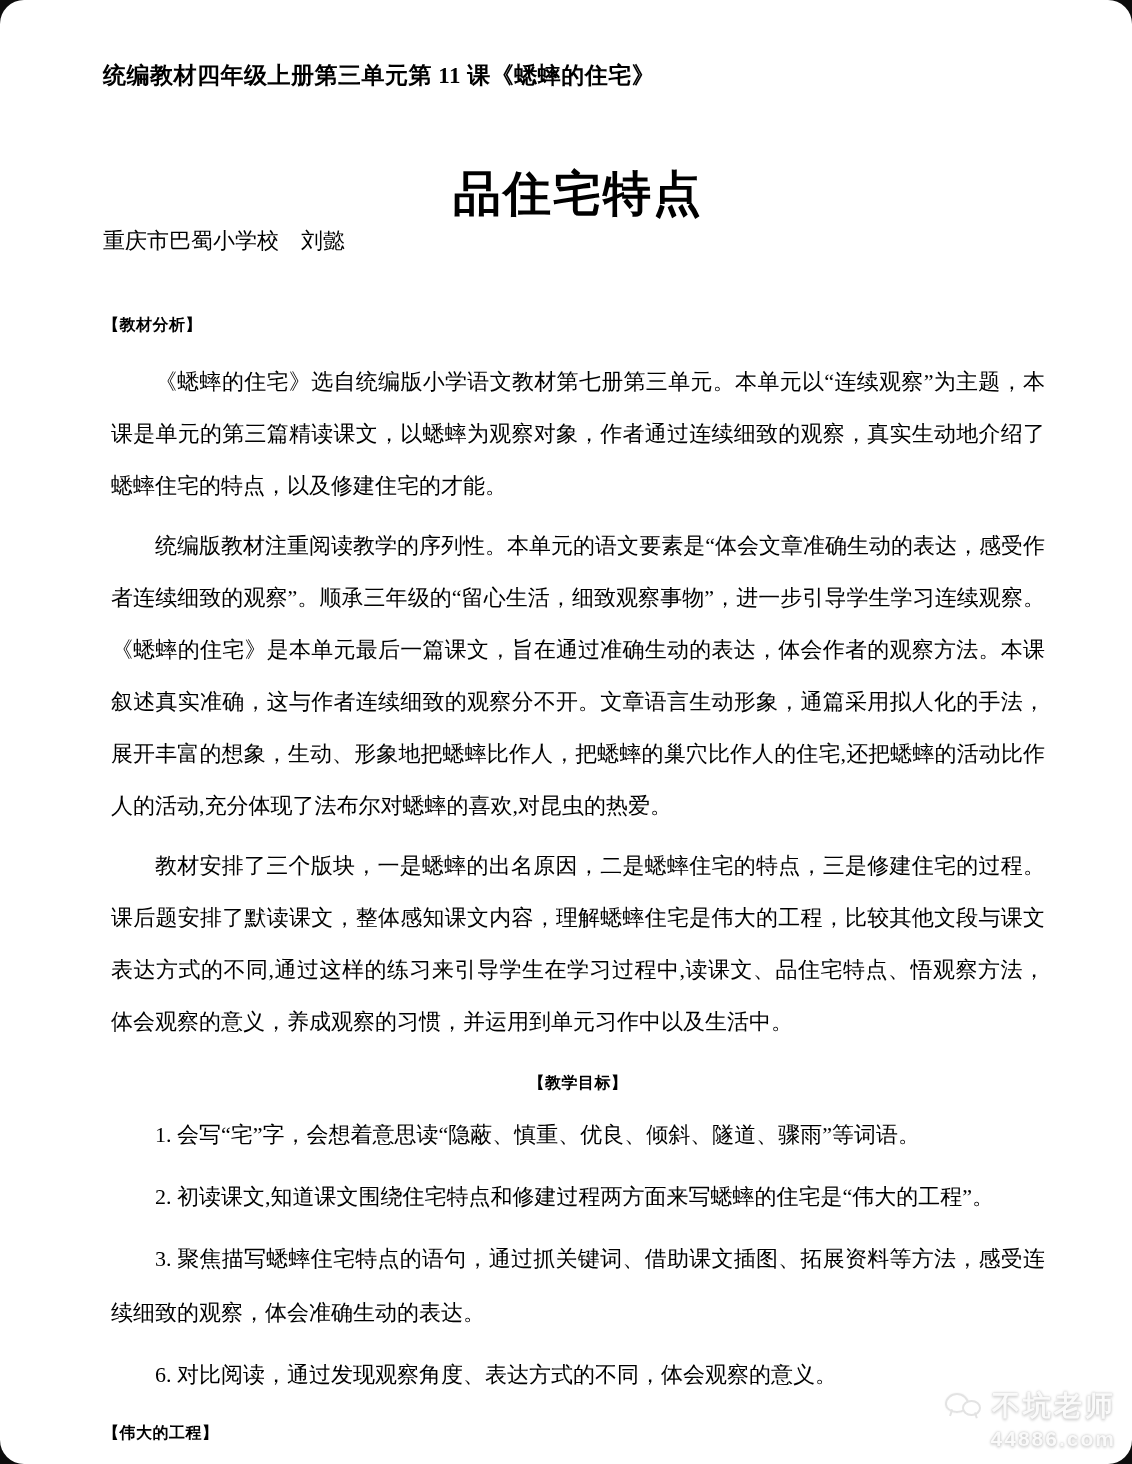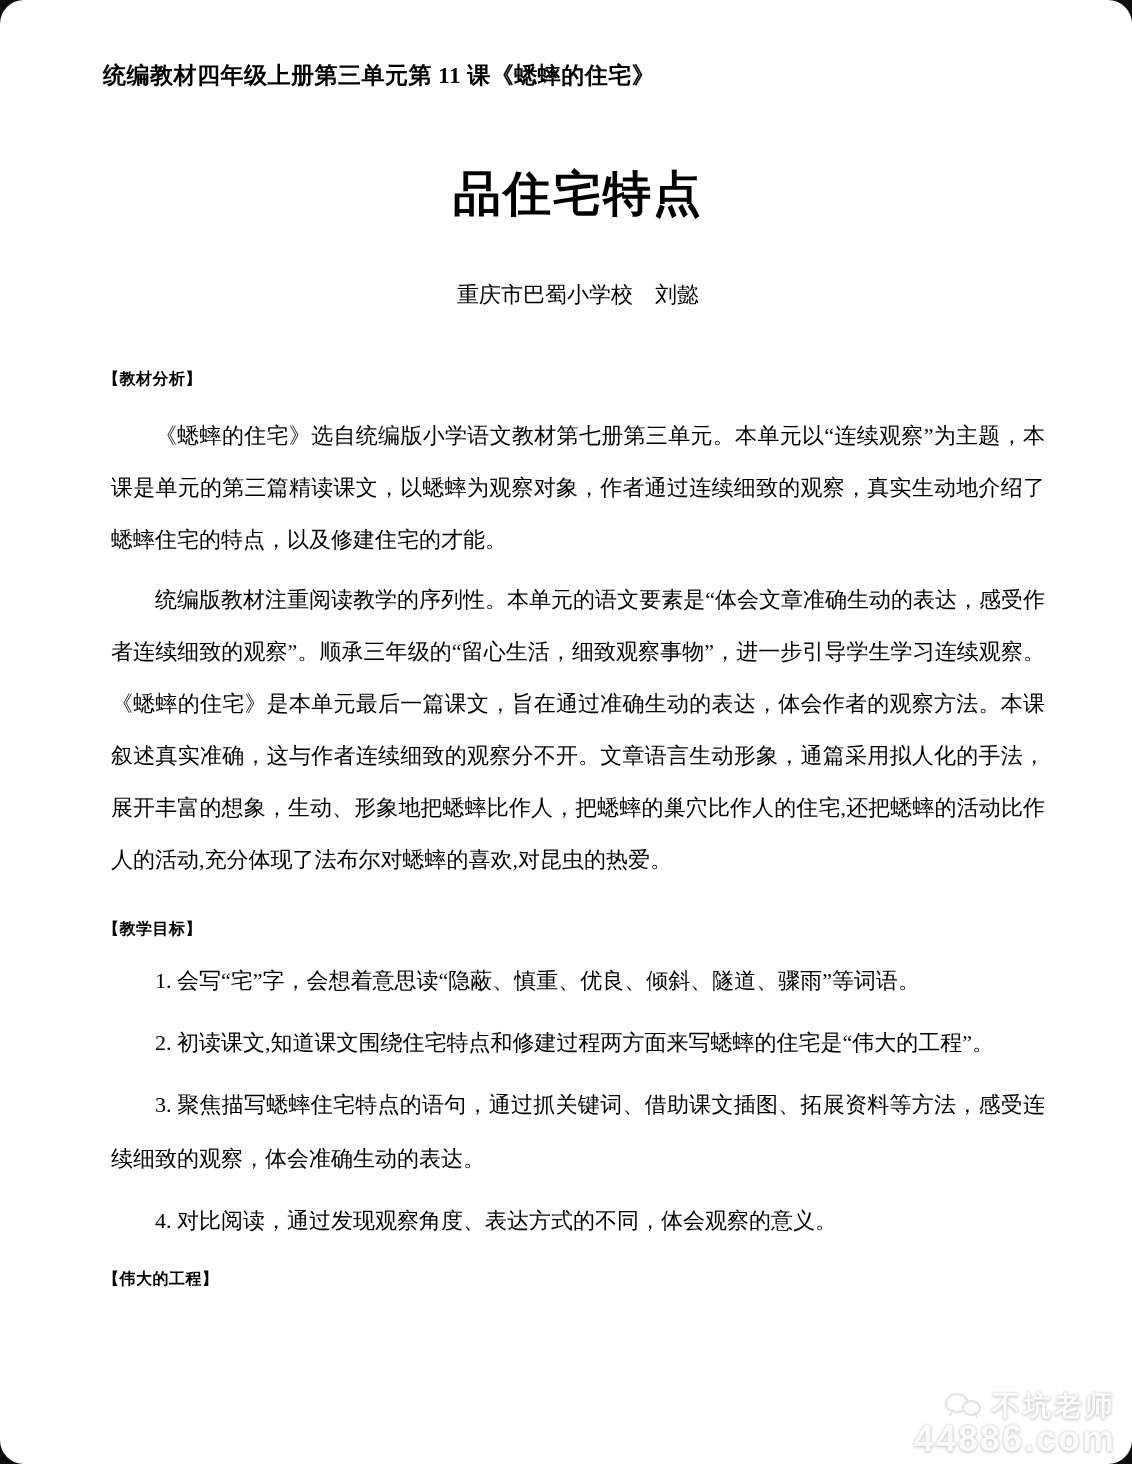--- a/index.html
+++ b/index.html
@@ -37,33 +37,31 @@
   .doc-title {
     margin-top: 70px;
     font-family: "Liberation Sans", "DejaVu Sans", sans-serif;
     font-weight: 900;
     font-size: 48px;
     line-height: 64px;
     text-align: center;
     letter-spacing: 2px;
   }
   .byline {
-    margin-top: 54px;
     font-size: 22px;
     line-height: 30px;
-    text-align: center;
   }
   .sec-heading {
     font-size: 16px;
     line-height: 34px;
     font-weight: bold;
     letter-spacing: 0.5px;
   }
   .sec-heading.s1 { margin-top: 52px; }
-  .sec-heading.s2 { margin-top: 26px; }
+  .sec-heading.s2 { margin-top: 18px; text-align: center; }
   .sec-heading.s3 { margin-top: 14px; }
   .para {
     margin: 8px;
     font-size: 22px;
     line-height: 52px;
     text-align: justify;
     text-indent: 2em;
     word-break: break-all;
   }
   .sec1-paras { margin-top: 14px; }
@@ -84,21 +82,21 @@
     display: flex;
     align-items: center;
     justify-content: flex-end;
     gap: 9px;
     font-size: 28px;
     line-height: 32px;
     font-weight: bold;
     letter-spacing: 3px;
   }
   .wm-row2 {
-    font-size: 36px;
+    font-size: 21px;
     line-height: 34px;
     font-weight: bold;
     letter-spacing: 2px;
   }
   .wm-icon {
     position: relative;
     width: 38px;
     height: 28px;
     flex: 0 0 auto;
   }
@@ -145,30 +143,31 @@
 
     <div class="doc-title">品住宅特点</div>
 
     <div class="byline">重庆市巴蜀小学校　刘懿</div>
 
     <div>
       <div class="sec-heading s1">【教材分析】</div>
       <div class="sec1-paras">
         <p class="para">《蟋蟀的住宅》选自统编版小学语文教材第七册第三单元。本单元以“连续观察”为主题，本课是单元的第三篇精读课文，以蟋蟀为观察对象，作者通过连续细致的观察，真实生动地介绍了蟋蟀住宅的特点，以及修建住宅的才能。</p>
         <p class="para">统编版教材注重阅读教学的序列性。本单元的语文要素是“体会文章准确生动的表达，感受作者连续细致的观察”。顺承三年级的“留心生活，细致观察事物”，进一步引导学生学习连续观察。《蟋蟀的住宅》是本单元最后一篇课文，旨在通过准确生动的表达，体会作者的观察方法。本课叙述真实准确，这与作者连续细致的观察分不开。文章语言生动形象，通篇采用拟人化的手法，展开丰富的想象，生动、形象地把蟋蟀比作人，把蟋蟀的巢穴比作人的住宅,还把蟋蟀的活动比作人的活动,充分体现了法布尔对蟋蟀的喜欢,对昆虫的热爱。</p>
+        <p class="para">教材安排了三个版块，一是蟋蟀的出名原因，二是蟋蟀住宅的特点，三是修建住宅的过程。课后题安排了默读课文，整体感知课文内容，理解蟋蟀住宅是伟大的工程，比较其他文段与课文表达方式的不同,通过这样的练习来引导学生在学习过程中,读课文、品住宅特点、悟观察方法，体会观察的意义，养成观察的习惯，并运用到单元习作中以及生活中。</p>
       </div>
     </div>
 
     <div>
       <div class="sec-heading s2">【教学目标】</div>
       <div class="sec2-paras">
         <p class="para">1. 会写“宅”字，会想着意思读“隐蔽、慎重、优良、倾斜、隧道、骤雨”等词语。</p>
         <p class="para">2. 初读课文,知道课文围绕住宅特点和修建过程两方面来写蟋蟀的住宅是“伟大的工程”。</p>
         <p class="para">3. 聚焦描写蟋蟀住宅特点的语句，通过抓关键词、借助课文插图、拓展资料等方法，感受连续细致的观察，体会准确生动的表达。</p>
-        <p class="para">4. 对比阅读，通过发现观察角度、表达方式的不同，体会观察的意义。</p>
+        <p class="para">6. 对比阅读，通过发现观察角度、表达方式的不同，体会观察的意义。</p>
       </div>
     </div>
 
     <div>
       <div class="sec-heading s3">【伟大的工程】</div>
     </div>
 
   </div>
 
   <div class="watermark">

